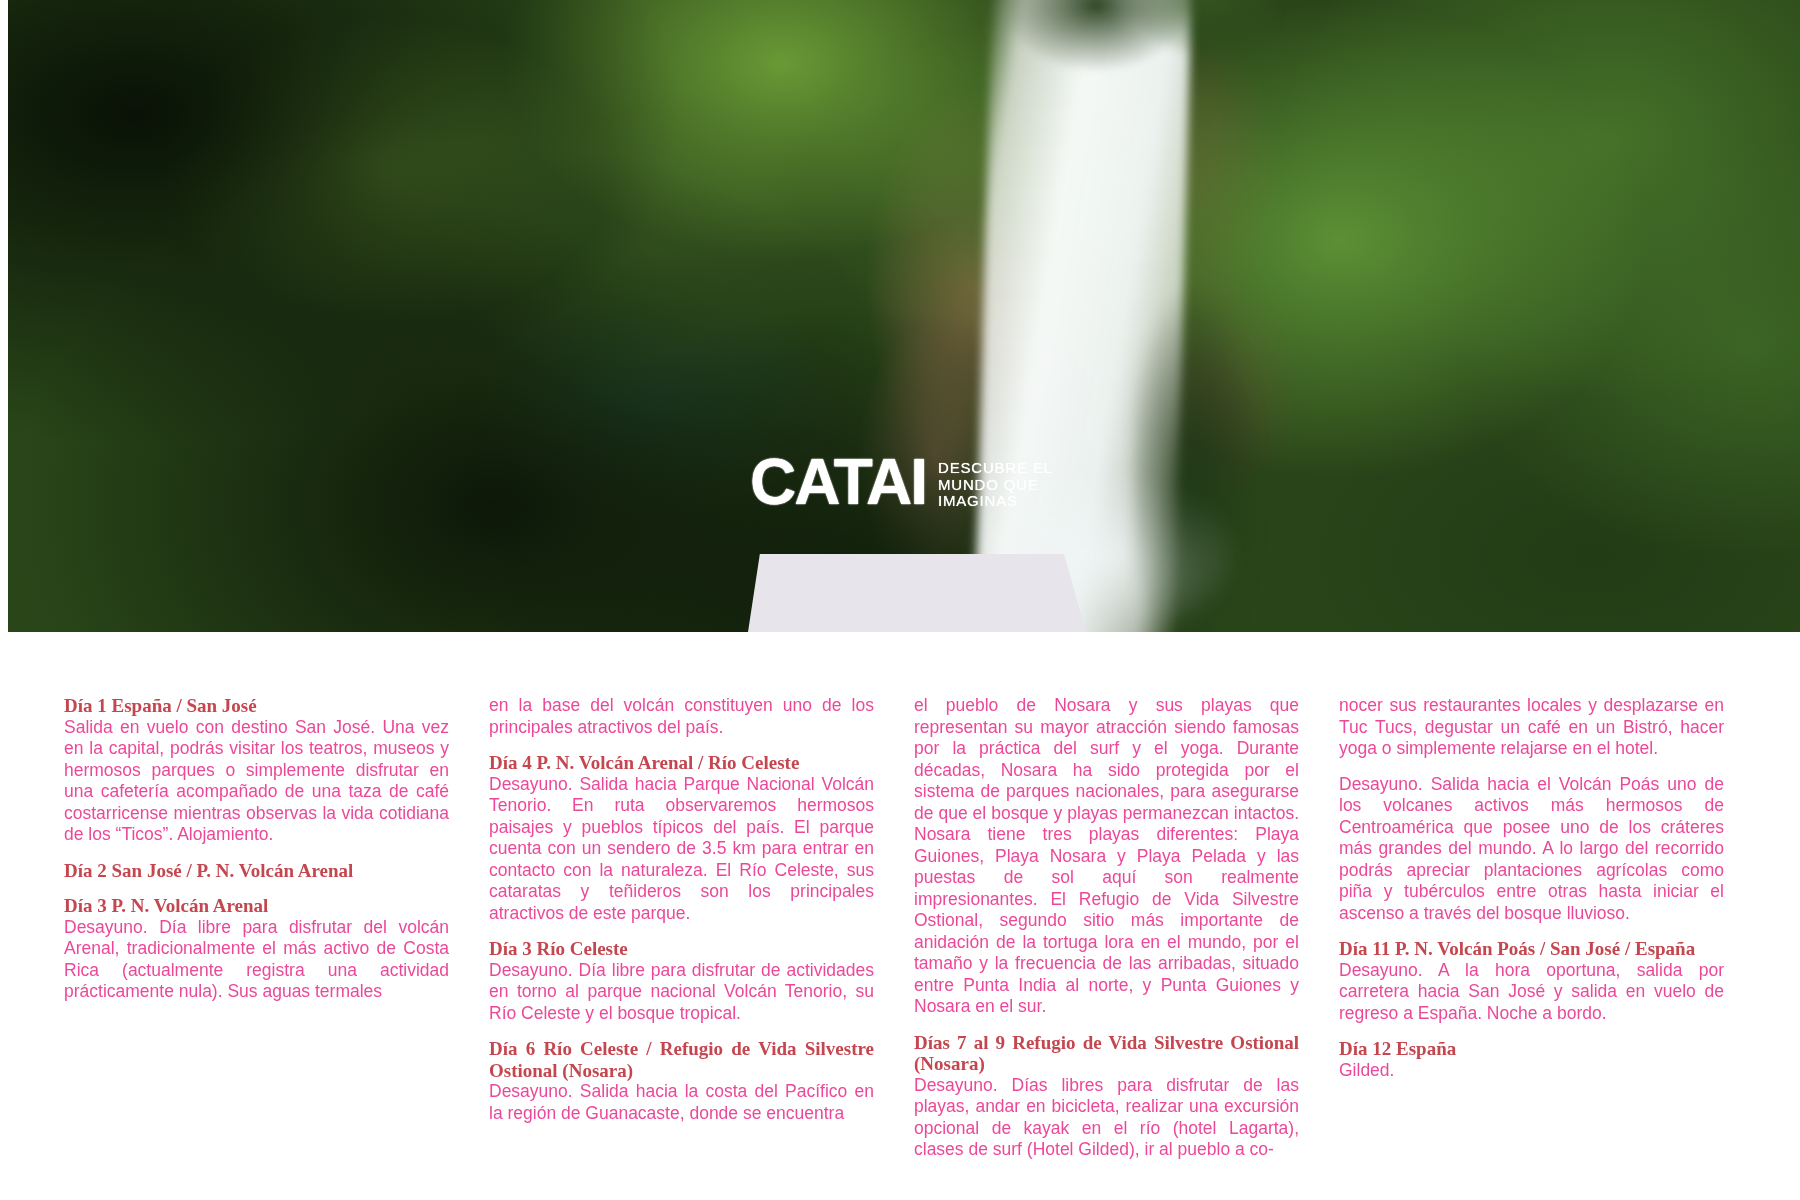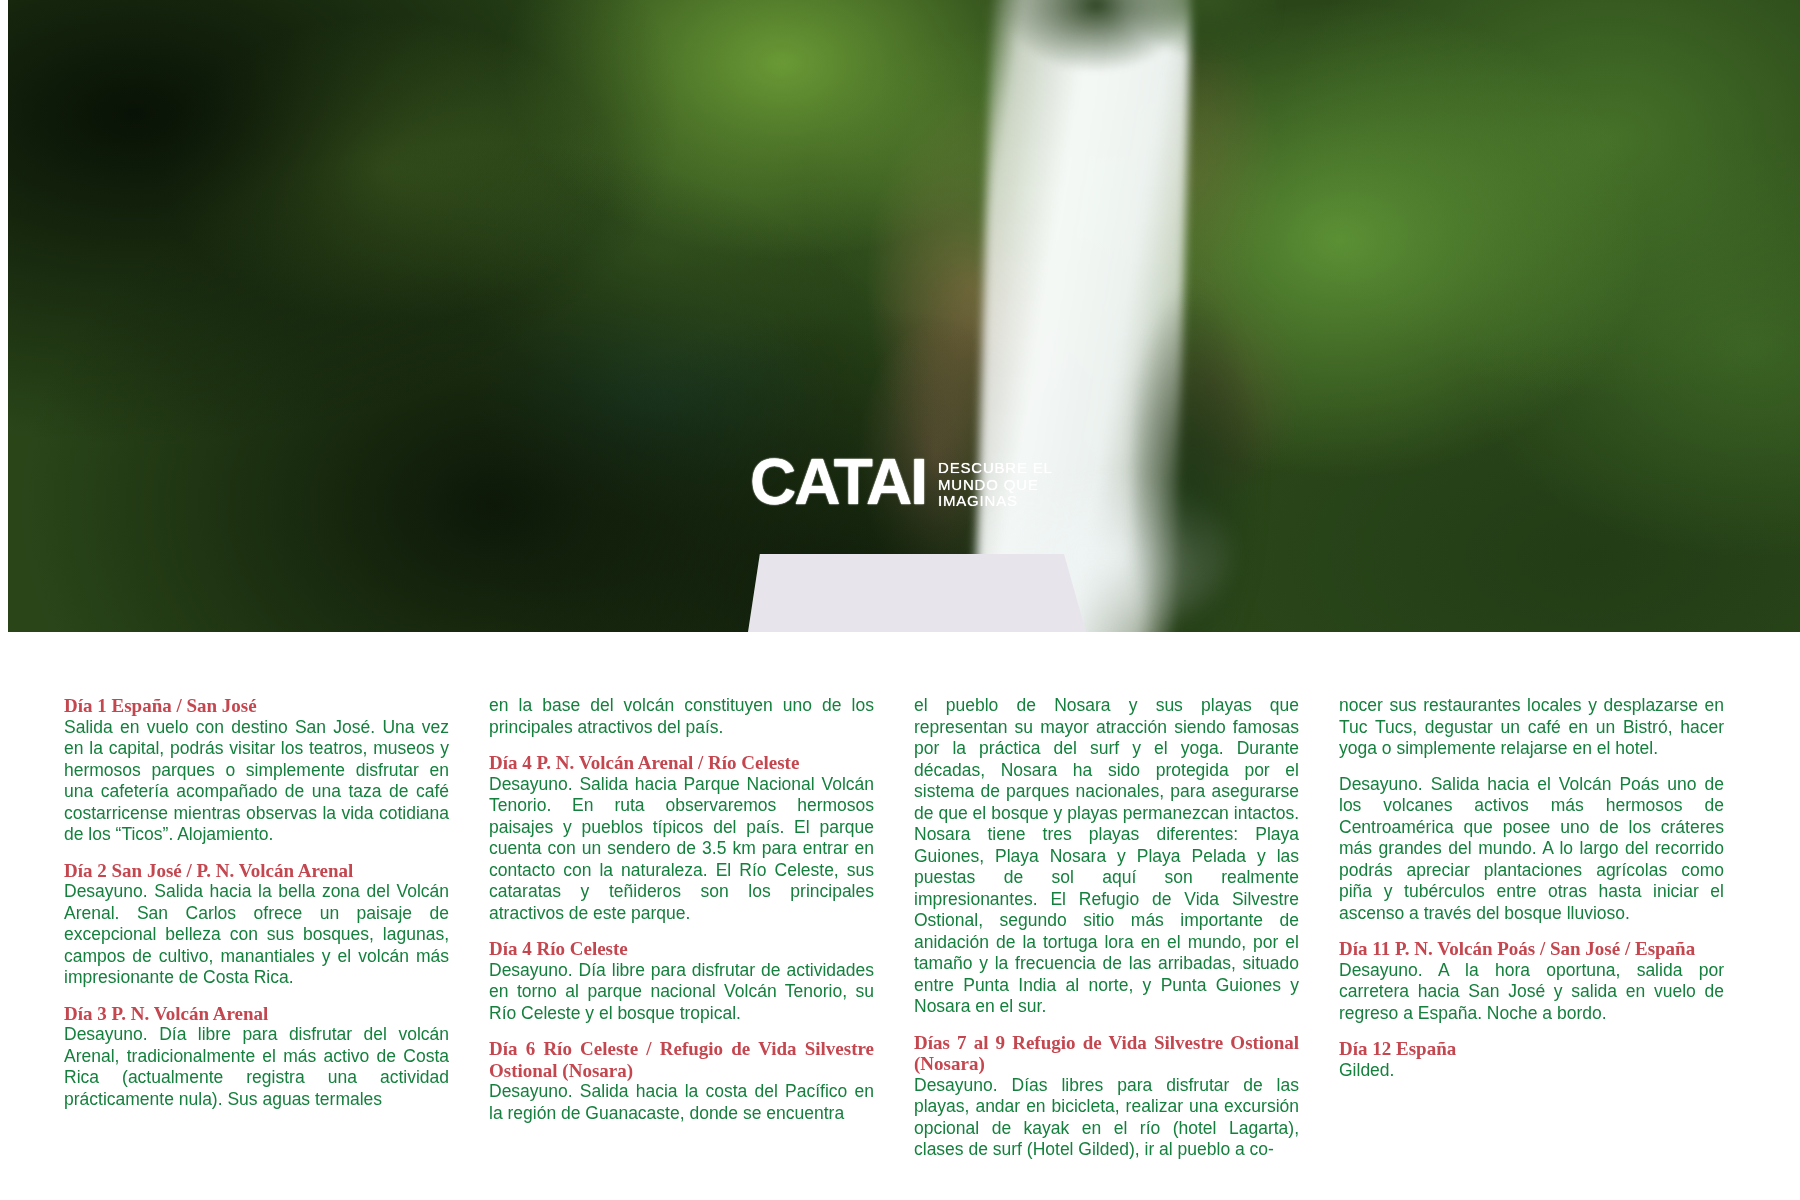--- a/index.html
+++ b/index.html
@@ -100,21 +100,21 @@
     margin:0;
     font-family:"Liberation Serif", serif;
     font-weight:700;
     font-size:19px;line-height:21.5px;
     color:#c4464f;
     text-align:justify;
   }
   .day-body{
     margin:0;
     font-size:17.5px;line-height:21.5px;
-    color:#15803d;
+    color:#ec4899;
     text-align:justify;
   }
 </style>
 </head>
 <body>
 
 <div class="page">
 
   <div class="hero">
     <div class="waterfall"></div>
@@ -136,38 +136,37 @@
 
   <div class="content">
 
     <div class="col">
       <div class="block">
         <h3 class="day-title">Día 1 España / San José</h3>
         <p class="day-body">Salida en vuelo con destino San José. Una vez en la capital, podrás visitar los teatros, museos y hermosos parques o simplemente disfrutar en una cafetería acompañado de una taza de café costarricense mientras observas la vida cotidiana de los “Ticos”. Alojamiento.</p>
       </div>
       <div class="block">
         <h3 class="day-title">Día 2 San José / P. N. Volcán Arenal</h3>
-        <p class="day-body">Desayuno. Salida hacia la bella zona del Volcán Arenal. San Carlos ofrece un paisaje de excepcional belleza con sus bosques, lagunas, campos de cultivo, manantiales y el volcán más impresionante de Costa Rica.</p>
       </div>
       <div class="block">
         <h3 class="day-title">Día 3 P. N. Volcán Arenal</h3>
         <p class="day-body">Desayuno. Día libre para disfrutar del volcán Arenal, tradicionalmente el más activo de Costa Rica (actualmente registra una actividad prácticamente nula). Sus aguas termales</p>
       </div>
     </div>
 
     <div class="col">
       <div class="block">
         <p class="day-body">en la base del volcán constituyen uno de los principales atractivos del país.</p>
       </div>
       <div class="block">
         <h3 class="day-title">Día 4 P. N. Volcán Arenal / Río Celeste</h3>
         <p class="day-body">Desayuno. Salida hacia Parque Nacional Volcán Tenorio. En ruta observaremos hermosos paisajes y pueblos típicos del país. El parque cuenta con un sendero de 3.5 km para entrar en contacto con la naturaleza. El Río Celeste, sus cataratas y teñideros son los principales atractivos de este parque.</p>
       </div>
       <div class="block">
-        <h3 class="day-title">Día 4 Río Celeste</h3>
+        <h3 class="day-title">Día 3 Río Celeste</h3>
         <p class="day-body">Desayuno. Día libre para disfrutar de actividades en torno al parque nacional Volcán Tenorio, su Río Celeste y el bosque tropical.</p>
       </div>
       <div class="block">
         <h3 class="day-title">Día 6 Río Celeste / Refugio de Vida Silvestre Ostional (Nosara)</h3>
         <p class="day-body">Desayuno. Salida hacia la costa del Pacífico en la región de Guanacaste, donde se encuentra</p>
       </div>
     </div>
 
     <div class="col">
       <div class="block">

